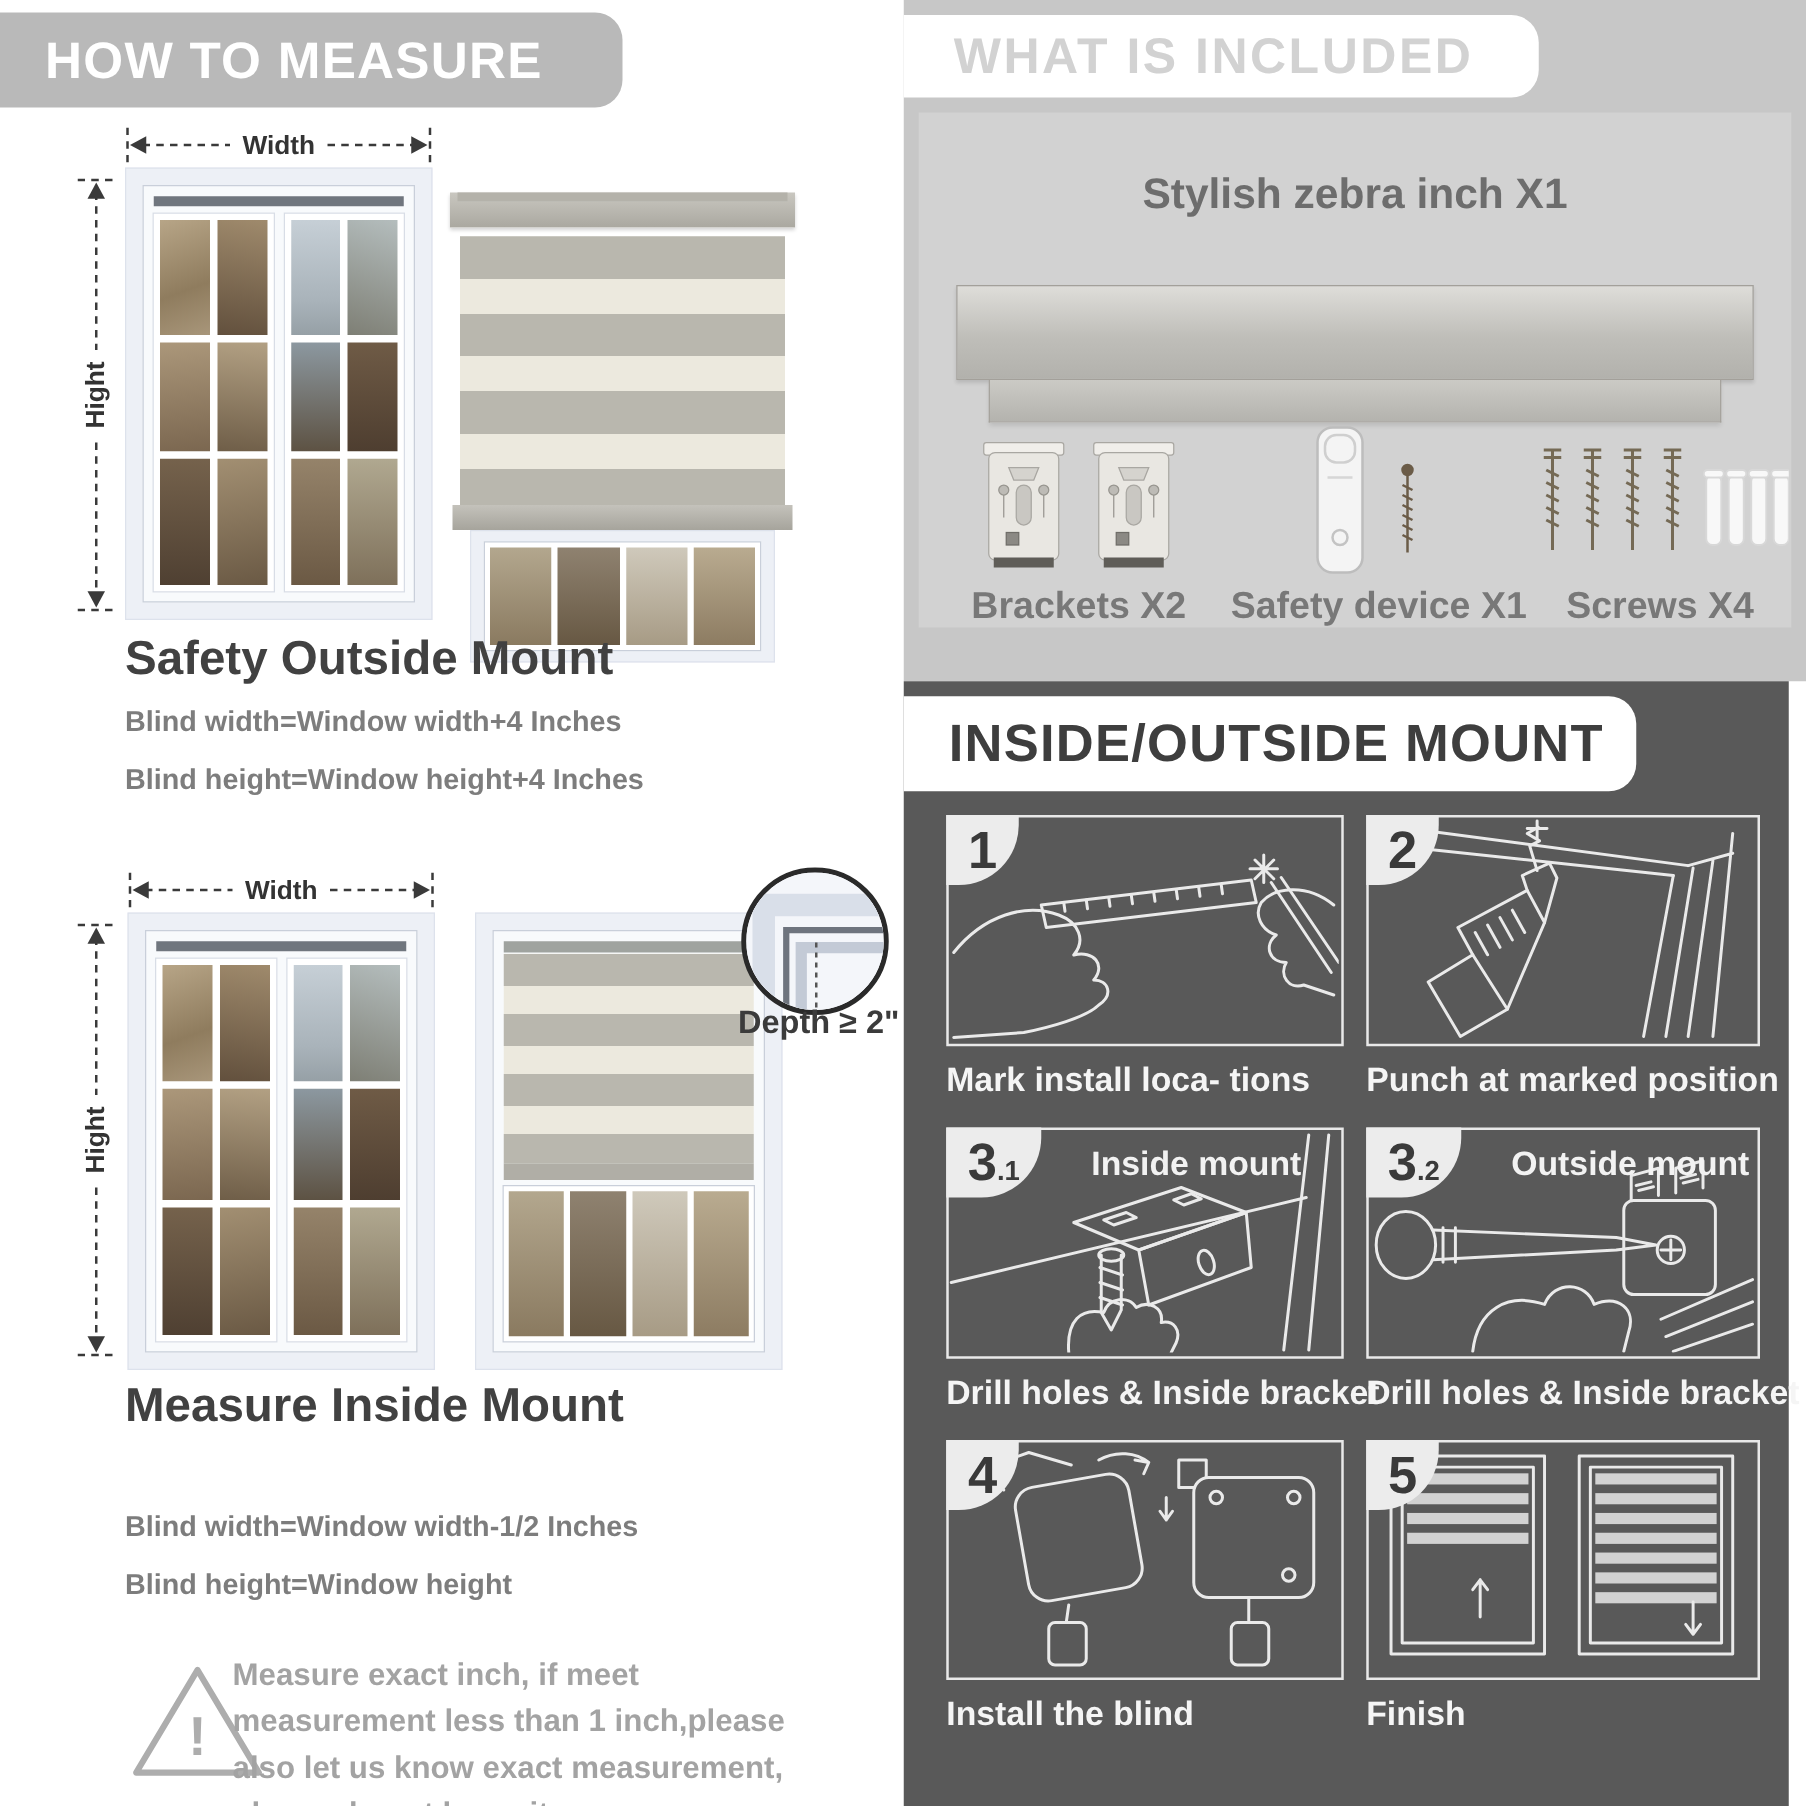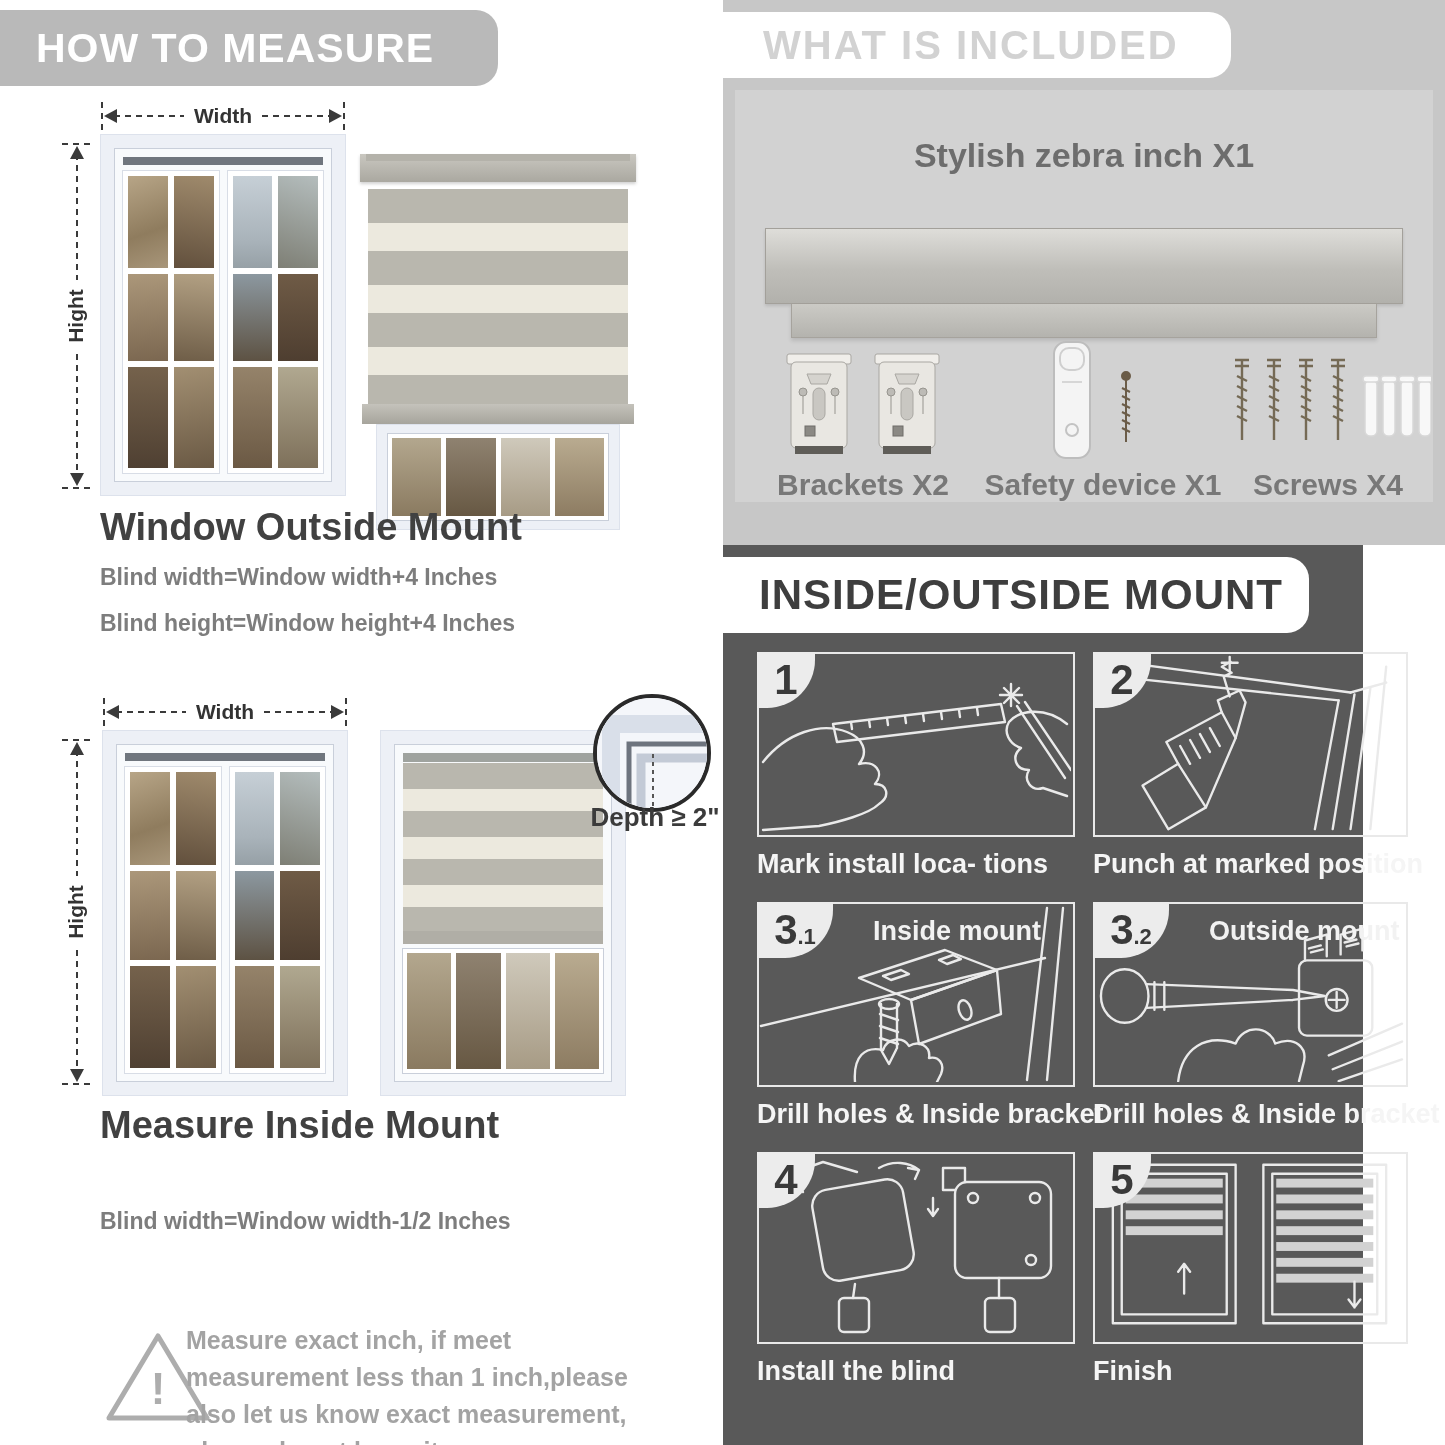--- a/index.html
+++ b/index.html
@@ -63,21 +63,21 @@
 
   
   .sec-included{position:absolute;left:723px;top:0;width:722px;height:545px;background:#c7c7c7;}
   .inc-panel{position:absolute;left:12px;top:90px;width:698px;height:412px;background:#d2d2d2;}
   .blind-label{position:absolute;left:0;top:46px;width:100%;text-align:center;font-size:34px;font-weight:700;color:#6d6d6d;}
   .rail-top{position:absolute;left:30px;top:138px;width:638px;height:76px;background:linear-gradient(180deg,#deddd9,#bfbeb9 55%,#b2b1ac);border:1px solid #a3a09a;box-shadow:0 2px 3px rgba(0,0,0,.12);}
   .rail-lip{position:absolute;left:56px;top:214px;width:586px;height:34px;background:linear-gradient(180deg,#cbcac5,#b4b3ae);border:1px solid #a6a39d;border-top:none;box-shadow:0 3px 4px rgba(0,0,0,.12);}
   .part-label{position:absolute;top:378px;text-align:center;font-size:30px;font-weight:700;color:#787878;}
 
   
-  .sec-mount{position:absolute;left:723px;top:545px;width:640px;height:900px;background:#595959;}
+  .sec-mount{position:absolute;left:723px;top:545px;width:708px;height:900px;background:#595959;}
   .step-card{position:absolute;}
   .step-box{position:relative;border:2px solid #e9e9e9;width:100%;}
   .step-badge{position:absolute;top:-2px;left:-2px;height:56px;background:#ececec;border-radius:0 0 48px 0;color:#3a3a3a;display:flex;align-items:center;justify-content:center;font-weight:700;}
   .badge-num{font-size:42px;line-height:1;}
   .badge-sub{font-size:22px;margin-top:14px;}
   .step-title{position:absolute;left:82px;top:12px;font-size:27px;font-weight:700;color:#f2f2f2;white-space:nowrap;margin-left:32px;}
   .step-caption{margin-top:12px;font-size:27px;font-weight:700;color:#f5f5f5;white-space:nowrap;}
   .lineart{stroke:#eaeaea;fill:none;stroke-width:2.4;stroke-linecap:round;stroke-linejoin:round;}
 </style>
 </head>
@@ -142,21 +142,21 @@
     <div class="mini-wall">
       <div class="mini-win">
         <div class="mini-pane"></div>
           <div class="mini-pane"></div>
           <div class="mini-pane"></div>
           <div class="mini-pane"></div>
       </div>
     </div>
   </div>
 
-  <div class="h-title" style="top:506px;">Window Outside Mount</div>
+  <div class="h-title" style="top:506px;">Safety Outside Mount</div>
   <div class="h-line" style="top:564px;">Blind width=Window width+4 Inches</div>
   <div class="h-line" style="top:610px;">Blind height=Window height+4 Inches</div>
 
   <svg class="abs" style="left:100px;top:698px;" width="250" height="28">
     <g stroke="#3a3a3a" stroke-width="2" stroke-dasharray="6 5">
       <path d="M4,0 V28 M246,0 V28 M16,14 H86 M164,14 H234"></path>
     </g>
     <g fill="#3a3a3a" stroke="none">
       <polygon points="6,14 19,7 19,21"></polygon>
         <polygon points="244,14 231,7 231,21"></polygon>
@@ -221,20 +221,21 @@
       <path d="M14,110 L14,26 L110,26" stroke="#d9dfe9" stroke-width="18" fill="none"></path>
       <path d="M32,110 L32,46 L110,46" stroke="#6e747e" stroke-width="5" fill="none"></path>
       <path d="M44,110 L44,60 L110,60" stroke="#c3cad6" stroke-width="9" fill="none"></path>
       <path d="M56,56 L56,108" stroke="#555555" stroke-width="2" stroke-dasharray="4 4"></path>
     </svg>
   </div>
   <div class="depth-label">Depth ≥ 2"</div>
 
   <div class="h-title" style="top:1104px;">Measure Inside Mount</div>
   <div class="h-line" style="top:1208px;">Blind width=Window width-1/2 Inches</div>
+  <div class="h-line" style="top:1254px;">Blind height=Window height</div>
 
   <svg class="abs" style="left:102px;top:1328px;" width="112" height="98" viewBox="0 0 112 98">
     <path d="M56,8 L105,90 L7,90 Z" fill="none" stroke="#adadad" stroke-width="5" stroke-linejoin="round"></path>
     <text x="56" y="76" text-anchor="middle" style="font:700 44px 'Liberation Sans',sans-serif;fill:#adadad;">!</text>
   </svg>
   <p class="warn-text">Measure exact inch, if meet measurement less than 1 inch,please also let us know exact measurement, please do not leave it</p>
 </section>
 
 <section class="sec-included">
   <div class="banner banner-included">

